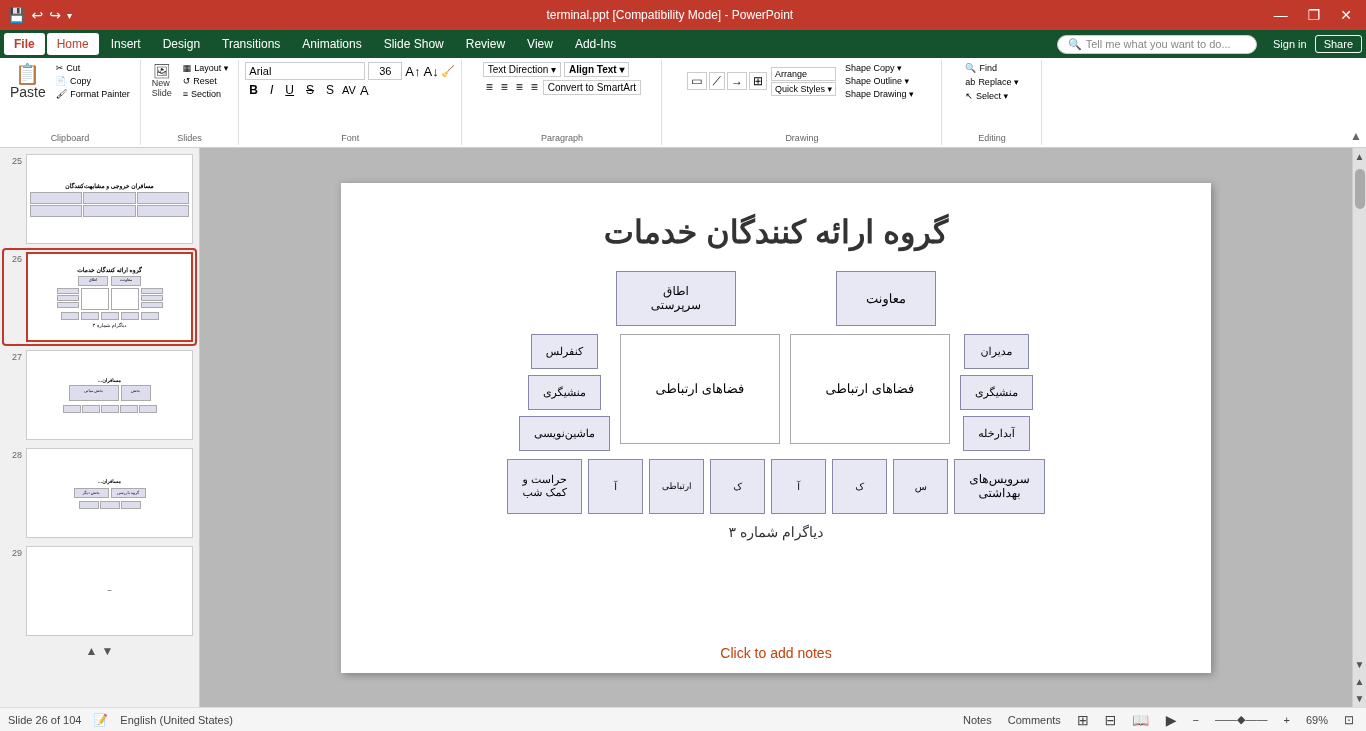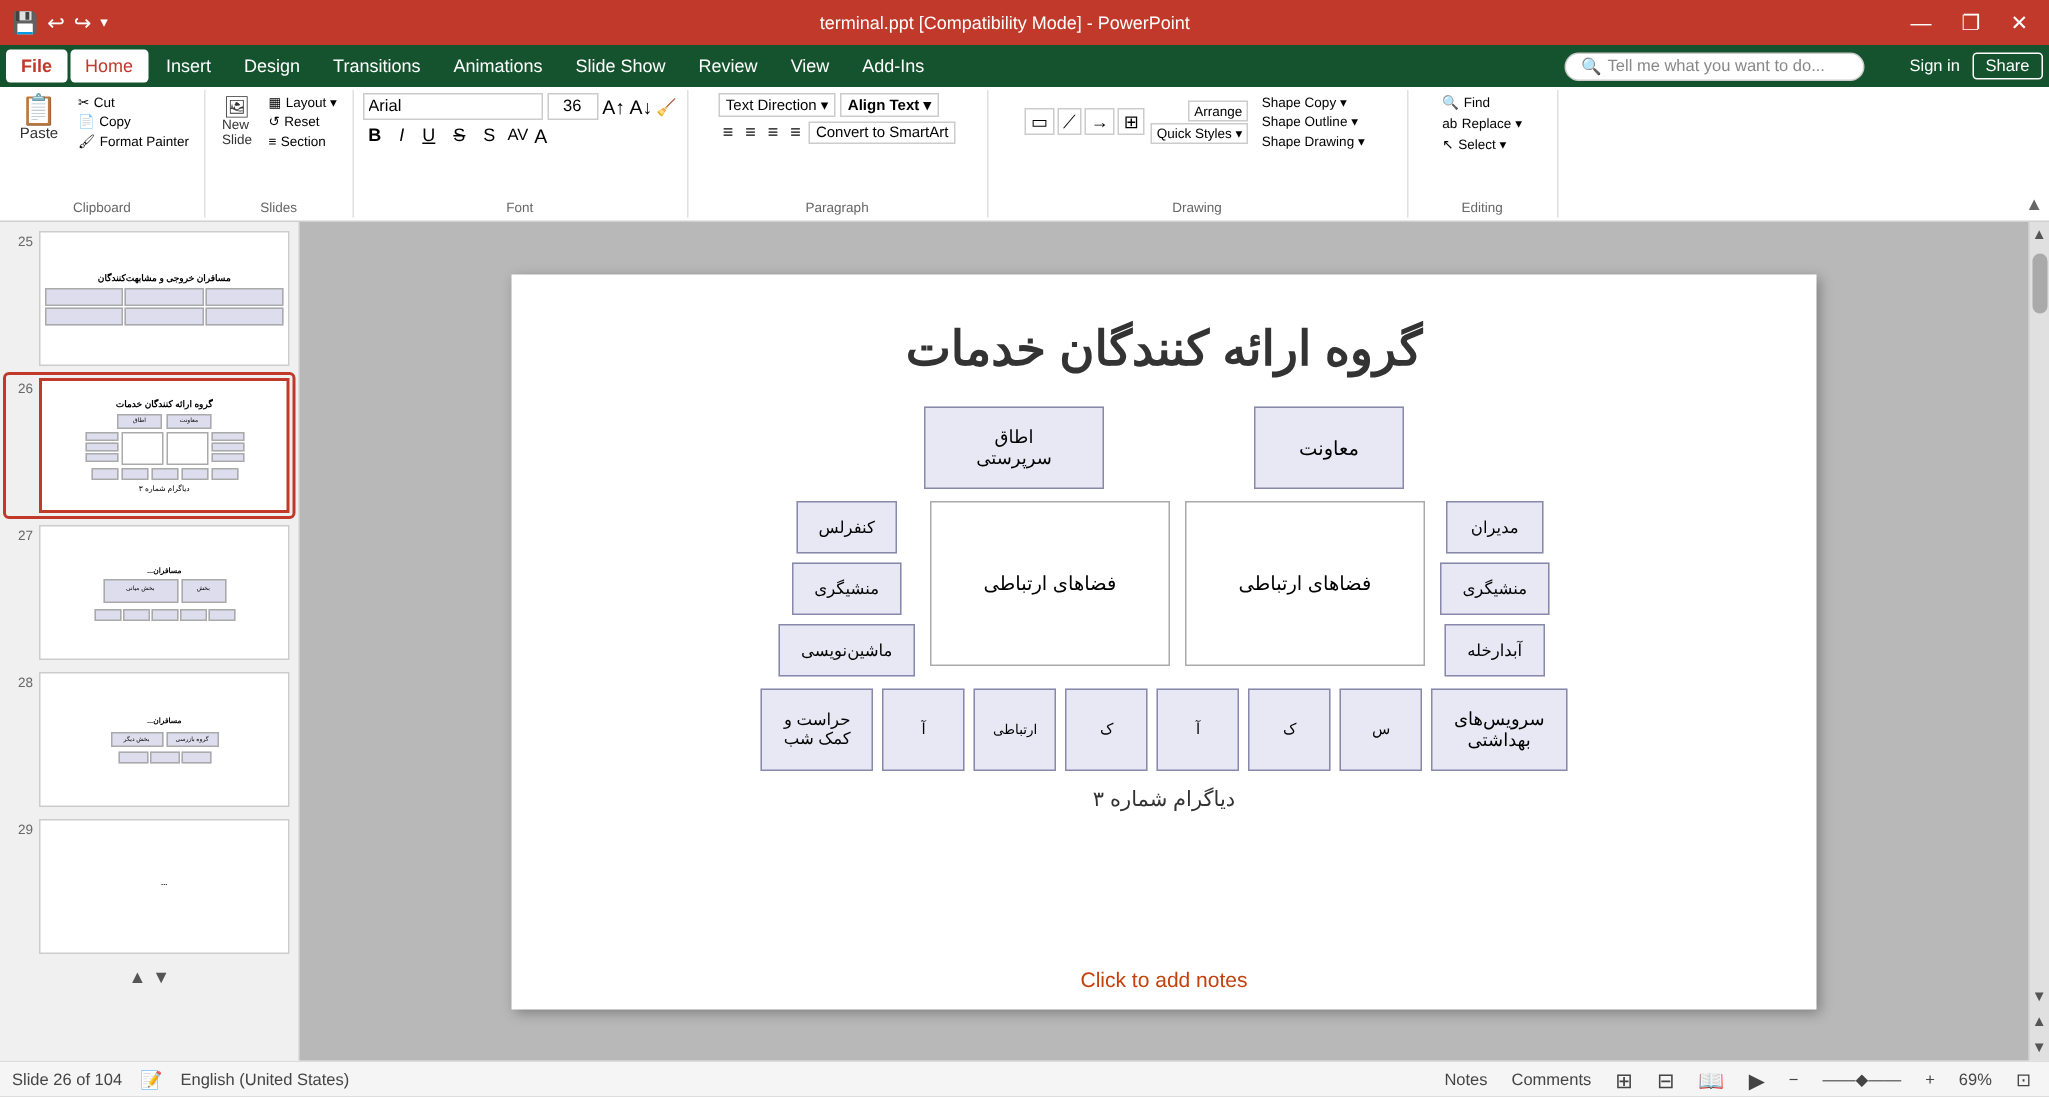--- a/index.html
+++ b/index.html
@@ -349,34 +349,34 @@
   <div class="menu-item">Animations</div>
   <div class="menu-item">Slide Show</div>
   <div class="menu-item">Review</div>
   <div class="menu-item">View</div>
   <div class="menu-item">Add-Ins</div>
   <div style="flex:1;"></div>
   <div class="tell-me-box">
     <span>🔍</span>
     <span style="color:#888;font-size:11px;">Tell me what you want to do...</span>
   </div>
-  <div style="margin-left:28px;display:flex;gap:8px;align-items:center;">
+  <div style="margin-left:14px;display:flex;gap:8px;align-items:center;">
     <span style="color:white;font-size:11px;cursor:pointer;">Sign in</span>
     <span style="color:white;font-size:11px;cursor:pointer;border:1px solid white;padding:2px 8px;border-radius:3px;">Share</span>
   </div>
 </div>
 
 <div id="ribbon">
   <div id="ribbon-content">
 
     <div class="ribbon-group">
       <div class="ribbon-group-content">
         <div class="ribbon-btn" style="flex-direction:column;min-width:40px;">
           <span class="icon">📋</span>
-          <span style="font-size:10px;">Paste</span>
+          <span style="font-size:14px;">Paste</span>
         </div>
         <div class="ribbon-btn-row">
           <div class="ribbon-btn-sm">
             <span>✂</span>
             <span>Cut</span>
           </div>
           <div class="ribbon-btn-sm">
             <span>📄</span>
             <span>Copy</span>
           </div>
@@ -453,21 +453,21 @@
     </div>
 
     <div class="ribbon-group" style="min-width:280px;">
       <div class="ribbon-group-content" style="flex-direction:column;gap:2px;">
         <div style="display:flex;gap:2px;align-items:center;">
 
           <span style="cursor:pointer;font-size:12px;border:1px solid #ccc;padding:1px 3px;">▭</span>
           <span style="cursor:pointer;font-size:12px;border:1px solid #ccc;padding:1px 3px;">⟋</span>
           <span style="cursor:pointer;font-size:12px;border:1px solid #ccc;padding:1px 3px;">→</span>
           <span style="cursor:pointer;font-size:12px;border:1px solid #ccc;padding:1px 3px;">⊞</span>
-          <div style="display:flex;flex-direction:column;gap:1px;margin-left:2px;align-items:flex-end;">
+          <div style="display:flex;flex-direction:column;gap:1px;margin-left:2px;">
             <span style="cursor:pointer;font-size:9px;padding:1px 3px;border:1px solid #ccc;">Arrange</span>
             <span style="cursor:pointer;font-size:9px;padding:1px 3px;border:1px solid #ccc;">Quick Styles ▾</span>
           </div>
           <div style="display:flex;flex-direction:column;gap:1px;margin-left:4px;">
             <span style="cursor:pointer;font-size:9px;padding:1px 3px;">Shape Copy ▾</span>
             <span style="cursor:pointer;font-size:9px;padding:1px 3px;">Shape Outline ▾</span>
             <span style="cursor:pointer;font-size:9px;padding:1px 3px;">Shape Drawing ▾</span>
           </div>
         </div>
       </div>

